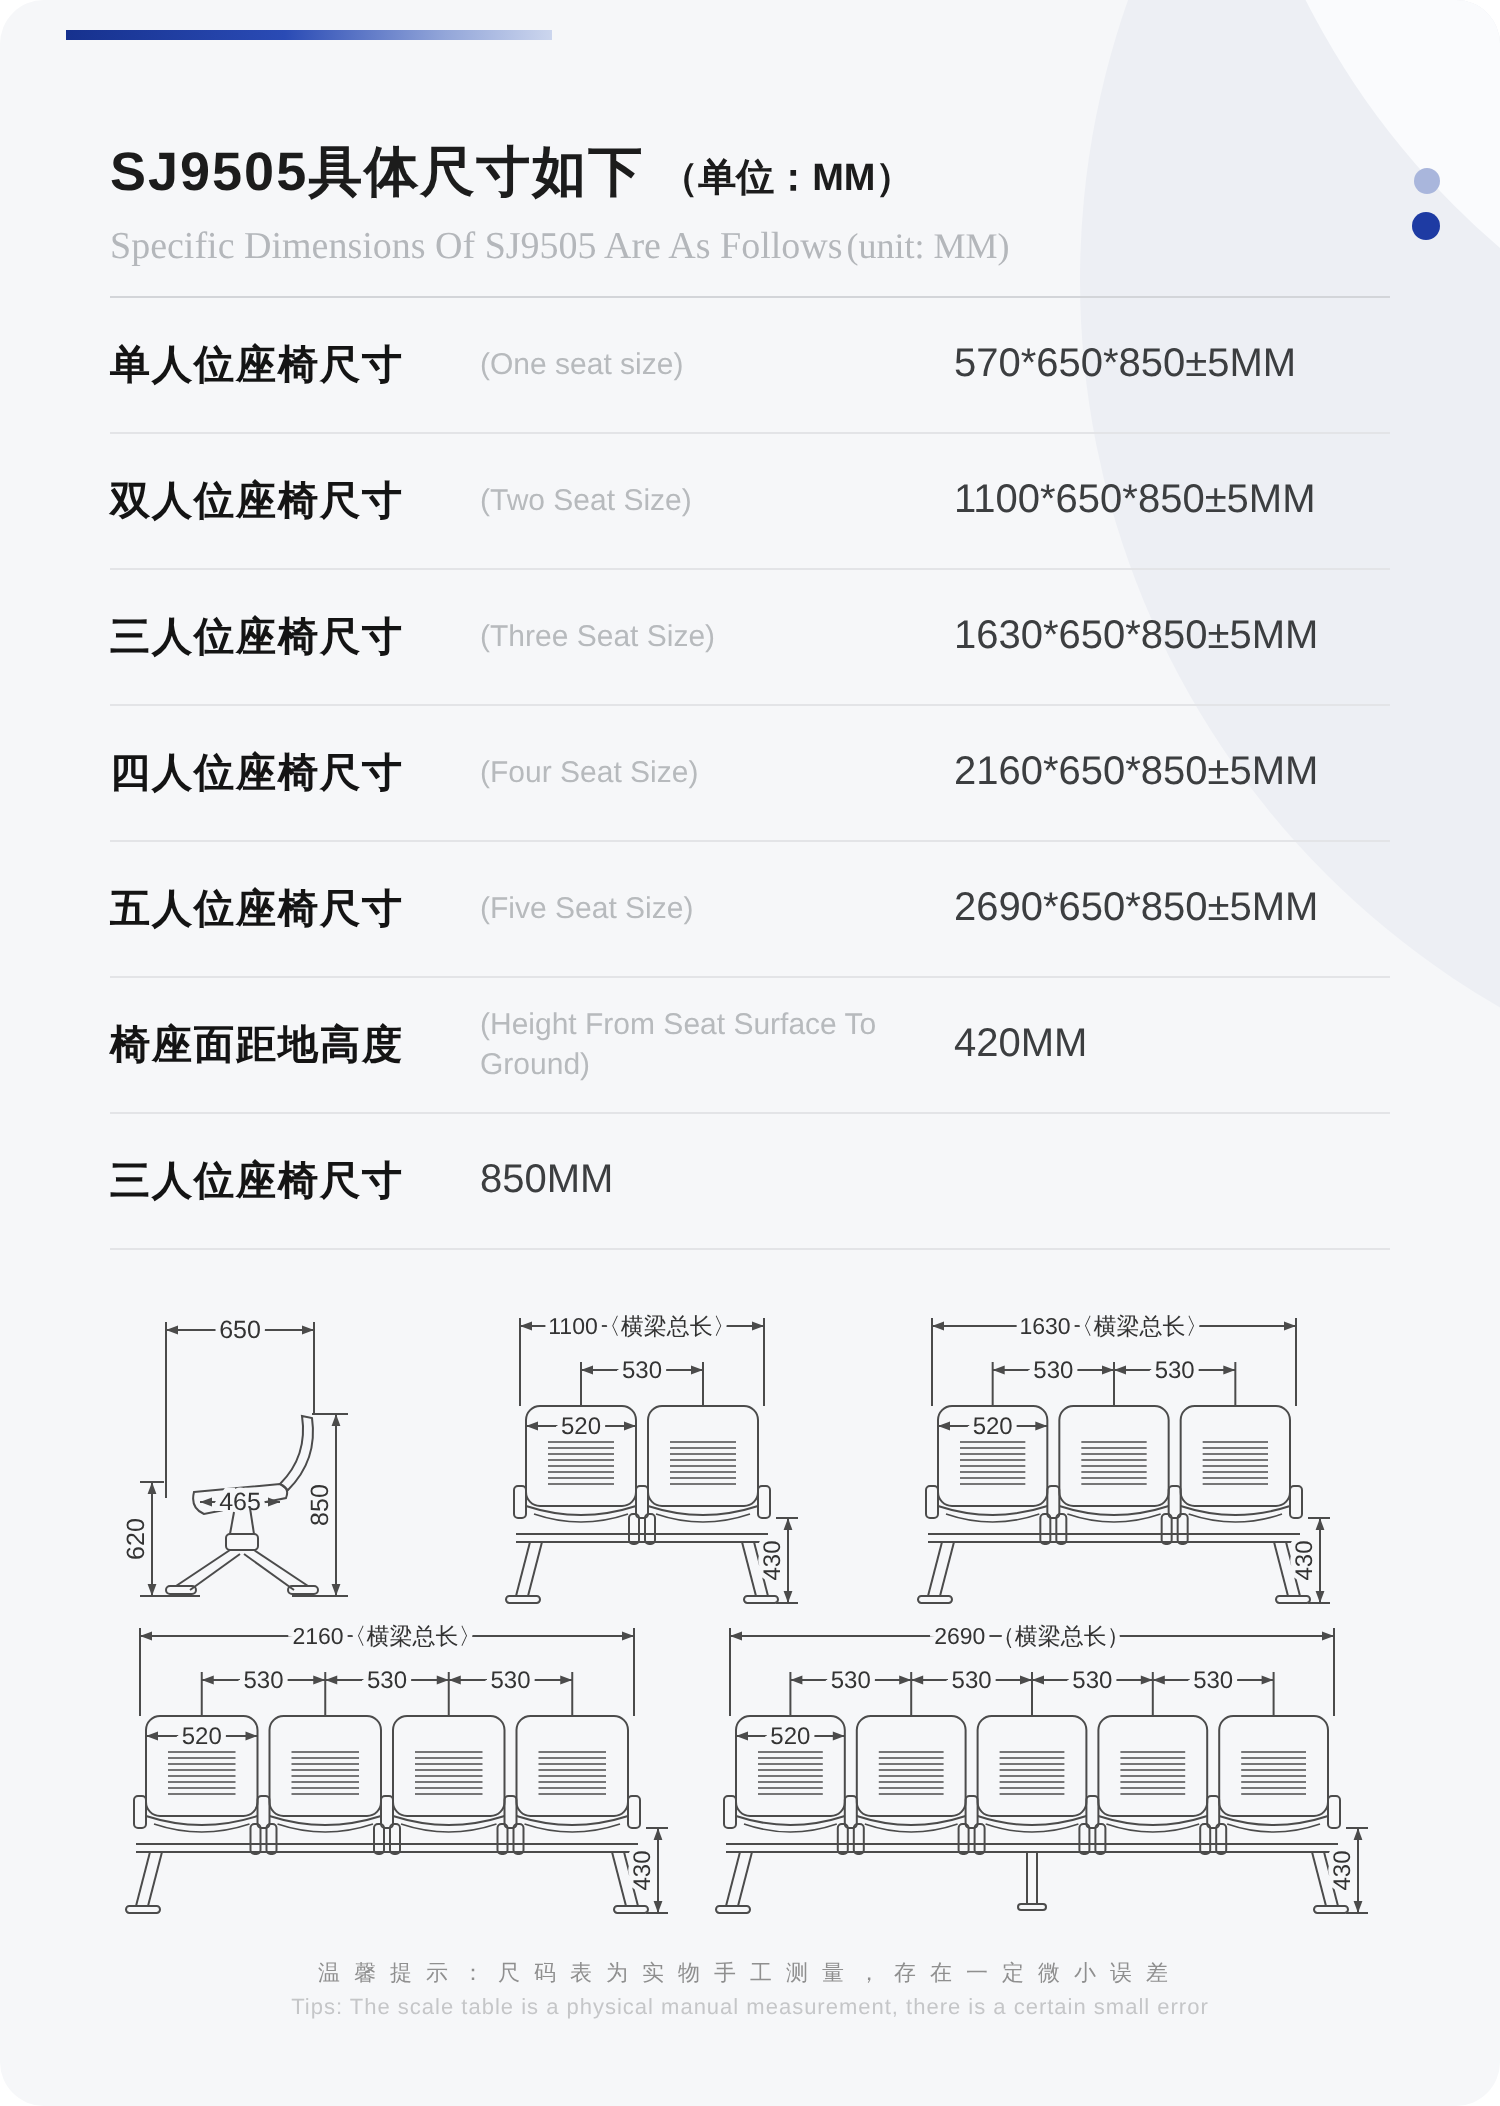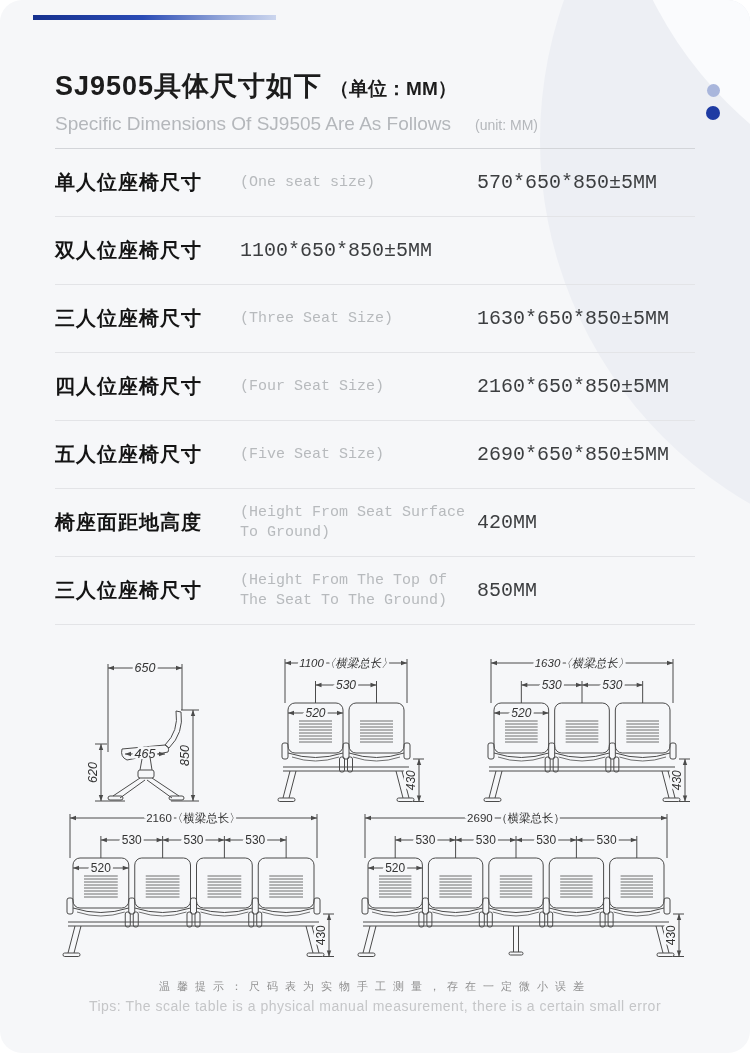--- a/index.html
+++ b/index.html
@@ -8,46 +8,46 @@
   .bg-circle{position:absolute;border-radius:50%;}
   .bg-circle.gray{width:840px;height:840px;left:540px;top:-280px;background:#edeff4;}
   .bg-circle.white{width:800px;height:800px;left:610px;top:-580px;background:#fafbfd;}
   .content{position:relative;z-index:2;}
   .topline{position:absolute;left:33px;top:15px;width:243px;height:5px;
     background:linear-gradient(90deg,#16318e 0%,#2a4bb5 45%,#93a6d9 78%,#ccd6ee 100%);}
   .header{padding:68px 55px 0 55px;}
   .title-row{display:flex;align-items:baseline;color:#1c1c1c;}
   .title-cn{font-size:27px;font-weight:bold;letter-spacing:1px;}
   .title-unit{font-size:19px;font-weight:bold;margin-left:8px;}
-  .subtitle-row{margin-top:9px;color:#b4b7bb;display:flex;align-items:baseline;}
+  .subtitle-row{margin-top:9px;color:#b4b7bb;display:flex;align-items:baseline;font-family:Liberation Serif, serif;}
   .subtitle-en{font-size:19px;}
-  .subtitle-unit{font-size:14px;margin-left:24px;}
+  .subtitle-unit{font-size:18px;margin-left:2px;}
   .dots{position:absolute;right:30px;top:84px;display:flex;flex-direction:column;align-items:center;}
   .dot{border-radius:50%;}
   .dot.light{width:13px;height:13px;background:#a9b6dc;margin-bottom:9px;}
   .dot.dark{width:14px;height:14px;background:#1e3ba3;}
   .head-divider{margin:13px 55px 0 55px;border-bottom:1px solid #d3d5d9;}
   
-  .spec-table{margin:0 55px;font-family:Liberation Mono, monospace;}
+  .spec-table{margin:0 55px;}
   .spec-row{display:flex;align-items:center;height:67px;border-bottom:1px solid #e3e4e7;}
   .spec-label-cn{width:185px;font-size:20px;font-weight:bold;color:#141414;letter-spacing:1px;flex:none;}
   .spec-label-en{width:237px;font-size:15px;color:#b7babd;flex:none;line-height:1.3;padding-right:10px;box-sizing:border-box;}
   .spec-value{flex:1;font-size:20px;color:#3c3e40;}
   
-  .diagram-row1{display:flex;align-items:center;padding-left:85px;margin-top:30px;font-style:italic;}
+  .diagram-row1{display:flex;align-items:flex-start;padding-left:60px;margin-top:30px;}
   .diagram-row2{display:flex;align-items:flex-start;padding-left:62px;}
   .dg{flex:none;display:block;}
   .dg-side{margin-right:72px;}
   .dg-f2{margin-right:56px;}
   .dg-f4{margin-right:20px;}
   svg text{font-family:"Liberation Sans","DejaVu Sans",sans-serif;}
   
   .footer{margin-top:14px;text-align:center;}
   .tip-cn{font-size:11px;color:#8f8f8f;letter-spacing:7px;}
-  .tip-en{font-size:14px;color:#c5c6c8;margin-top:4px;letter-spacing:0.5px;}
+  .tip-en{font-size:11px;color:#c5c6c8;margin-top:4px;letter-spacing:0.5px;}
 </style>
 </head>
 <body>
 
 <div class="page">
   <div class="bg-circle gray"></div>
   <div class="bg-circle white"></div>
 
   <div class="content">
     <div class="topline"></div>
@@ -70,20 +70,21 @@
 
     <div class="spec-table">
       <div class="spec-row">
         <div class="spec-label-cn">单人位座椅尺寸</div>
         <div class="spec-label-en">(One seat size)</div>
         <div class="spec-value">570*650*850±5MM</div>
       </div>
 
       <div class="spec-row">
         <div class="spec-label-cn">双人位座椅尺寸</div>
+        <div class="spec-label-en">(Two Seat Size)</div>
         <div class="spec-value">1100*650*850±5MM</div>
       </div>
 
       <div class="spec-row">
         <div class="spec-label-cn">三人位座椅尺寸</div>
         <div class="spec-label-en">(Three Seat Size)</div>
         <div class="spec-value">1630*650*850±5MM</div>
       </div>
 
       <div class="spec-row">
@@ -99,21 +100,20 @@
       </div>
 
       <div class="spec-row">
         <div class="spec-label-cn">椅座面距地高度</div>
         <div class="spec-label-en">(Height From Seat Surface To Ground)</div>
         <div class="spec-value">420MM</div>
       </div>
 
       <div class="spec-row">
         <div class="spec-label-cn">三人位座椅尺寸</div>
-        <div class="spec-label-en">(Height From The Top Of The Seat To The Ground)</div>
         <div class="spec-value">850MM</div>
       </div>
     </div>
 
     <div class="diagram-row1">
       <svg class="dg dg-side" width="120" height="150" viewBox="0 0 120 150">
           <line x1="23" y1="10" x2="97" y2="10" stroke="#4b4b4b" stroke-width="1"></line>
           <polygon points="23,10 29,7.8 29,12.2" fill="#4b4b4b"></polygon>
           <polygon points="97,10 91,7.8 91,12.2" fill="#4b4b4b"></polygon>
           <text x="60" y="14" font-size="12.5" fill="#333" text-anchor="middle" paint-order="stroke" stroke="#f6f7f9" stroke-width="5">650</text>

